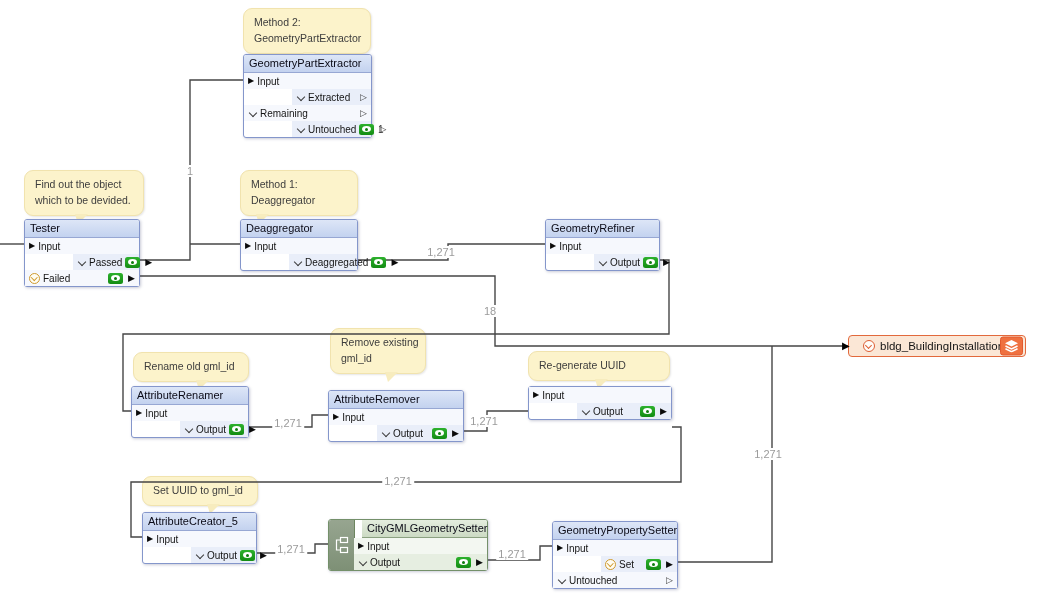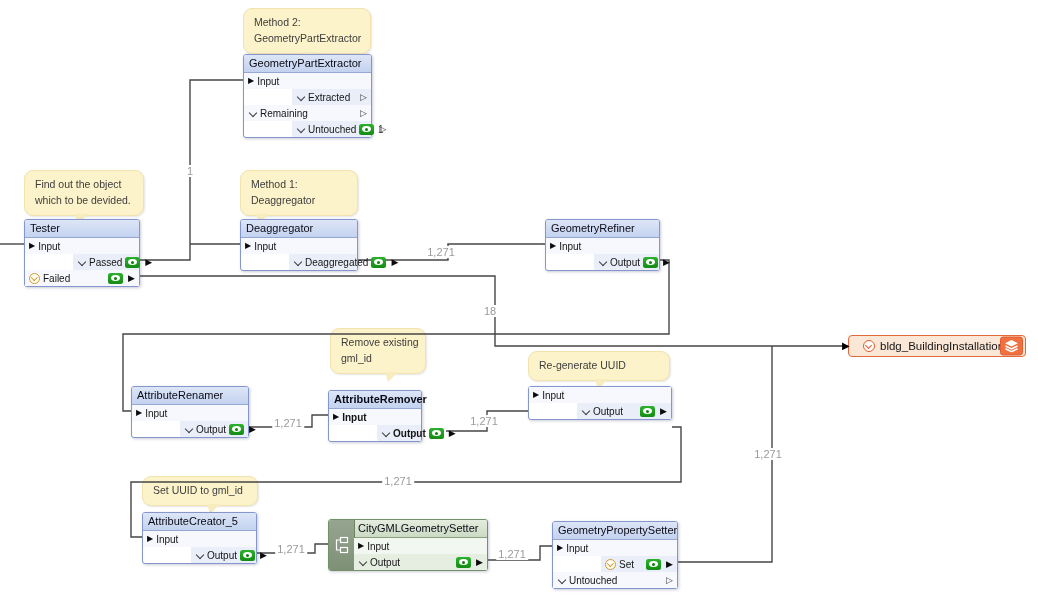--- a/index.html
+++ b/index.html
@@ -45,21 +45,21 @@
                  background:#fff; border-radius:50%; }
   .eye::after { content:""; position:absolute; left:6px; top:4px; width:3px; height:3px;
                 background:#0f7d0f; border-radius:50%; }
   .arrow { font-size:9px; color:#0a0a0a; line-height:1; margin-left:2px; font-family:"DejaVu Sans",sans-serif; }
   .arrow.noeye { margin-left:auto; }
   .arrow.hollow { color:#3a3a3a; }
   .row-count { position:absolute; left:100%; margin-left:7px; font-size:10px; color:#3a3a3a; }
 
   
   .node.green { border-color:#74906a; }
-  .node.green .node-title { margin-left:24px; background:linear-gradient(#e4edde,#ccdac4);
+  .node.green .node-title { margin-left:33px; background:linear-gradient(#e4edde,#ccdac4);
                             border-bottom-color:#8ba181; border-radius:0 2px 0 0; }
   .node.green .node-row { margin-left:25px; background:#f3f7f1; }
   .node.green .node-row.alt { background:#e6eee1; }
   .node.green .sidebar { position:absolute; left:0; top:0; bottom:0; width:25px;
                          background:linear-gradient(#97a590,#7e9076); border-right:1px solid #6d855f;
                          border-radius:2px 0 0 2px; display:flex; align-items:center; justify-content:center; }
 
   
   .feature-type { position:absolute; box-sizing:border-box; background:#fbe7d6; border:1.5px solid #e2693c;
                   border-radius:4px; display:flex; align-items:center; gap:5px; padding:0 28px 0 14px;
@@ -86,20 +86,24 @@
     </div>
     <div class="annotation" style="left: 24px; top: 170px; width: 120px;">
       <div class="ann-line">Find out the object</div>
       <div class="ann-line">which to be devided.</div>
       <div class="tail" style="left: 50px;"></div>
     </div>
     <div class="annotation" style="left: 240px; top: 170px; width: 118px;">
       <div class="ann-line">Method 1:</div>
       <div class="ann-line">Deaggregator</div>
       <div class="tail" style="left: 15px;"></div>
+    </div>
+    <div class="annotation" style="left: 133px; top: 352px; width: 116px;">
+      <div class="ann-line">Rename old gml_id</div>
+      <div class="tail" style="left: 62px;"></div>
     </div>
     <div class="annotation" style="left: 330px; top: 328px; width: 96px;">
       <div class="ann-line">Remove existing</div>
       <div class="ann-line">gml_id</div>
       <div class="tail" style="left: 54px;"></div>
     </div>
     <div class="annotation" style="left: 528px; top: 351px; width: 142px;">
       <div class="ann-line">Re-generate UUID</div>
       <div class="tail" style="left: 66px;"></div>
     </div>
@@ -205,21 +209,21 @@
         <span class="port-in">▶</span>
         <span class="row-label">Input</span>
       </div>
       <div class="node-row alt">
         <span class="chev"></span>
         <span class="row-label">Output</span>
         <span class="eye"></span>
         <span class="arrow">▶</span>
       </div>
     </div>
-    <div class="node" style="left: 328px; top: 390px; width: 94px; font-weight: bold;">
+    <div class="node" style="left: 328px; top: 390px; width: 136px;">
       <div class="node-title">AttributeRemover</div>
       <div class="node-row">
         <span class="port-in">▶</span>
         <span class="row-label">Input</span>
       </div>
       <div class="node-row alt">
         <span class="chev"></span>
         <span class="row-label">Output</span>
         <span class="eye"></span>
         <span class="arrow">▶</span>

